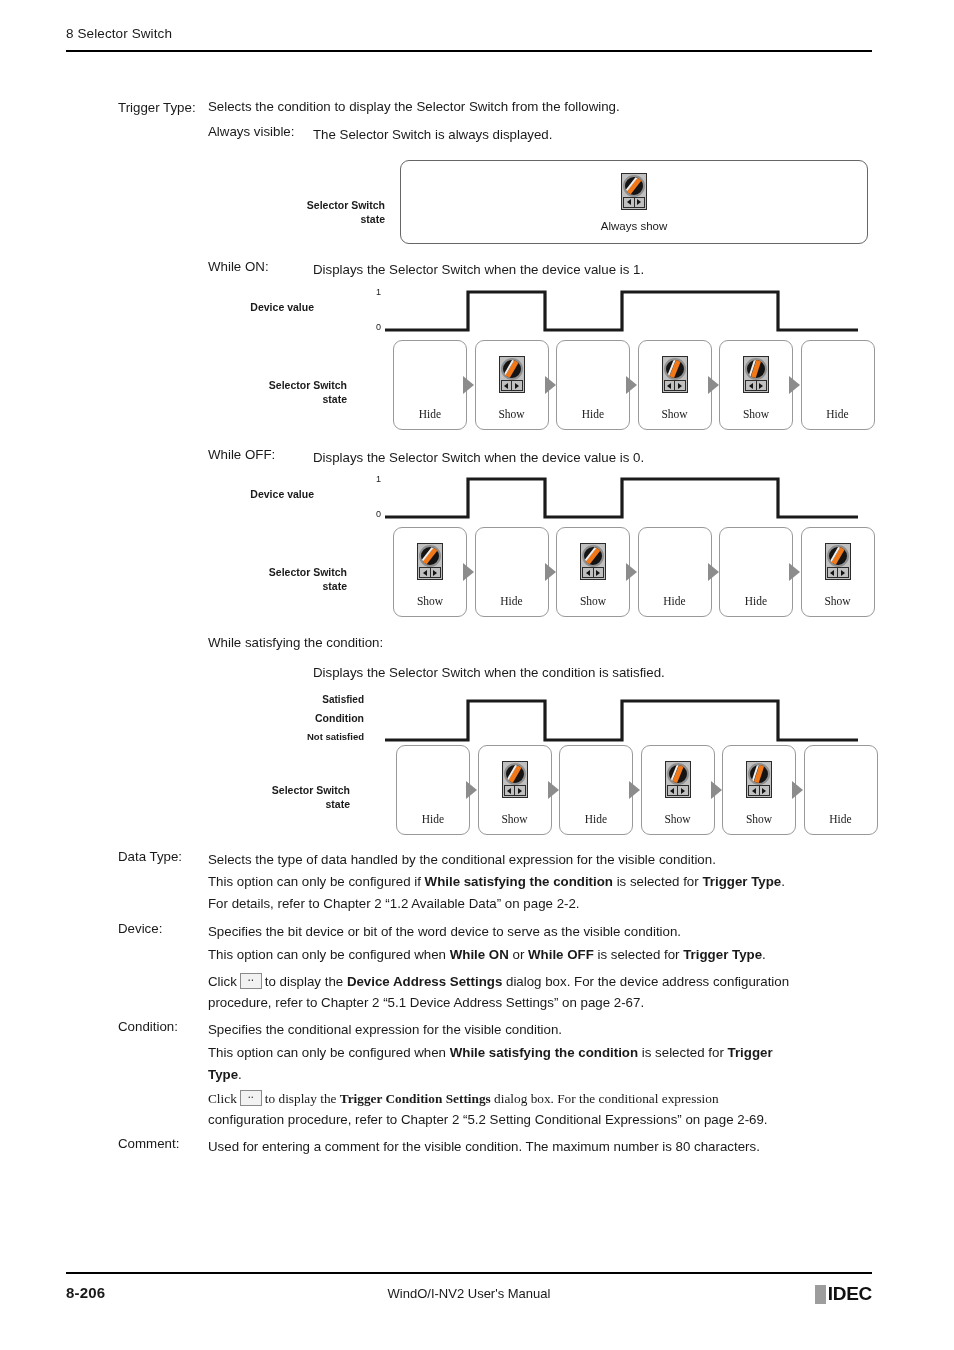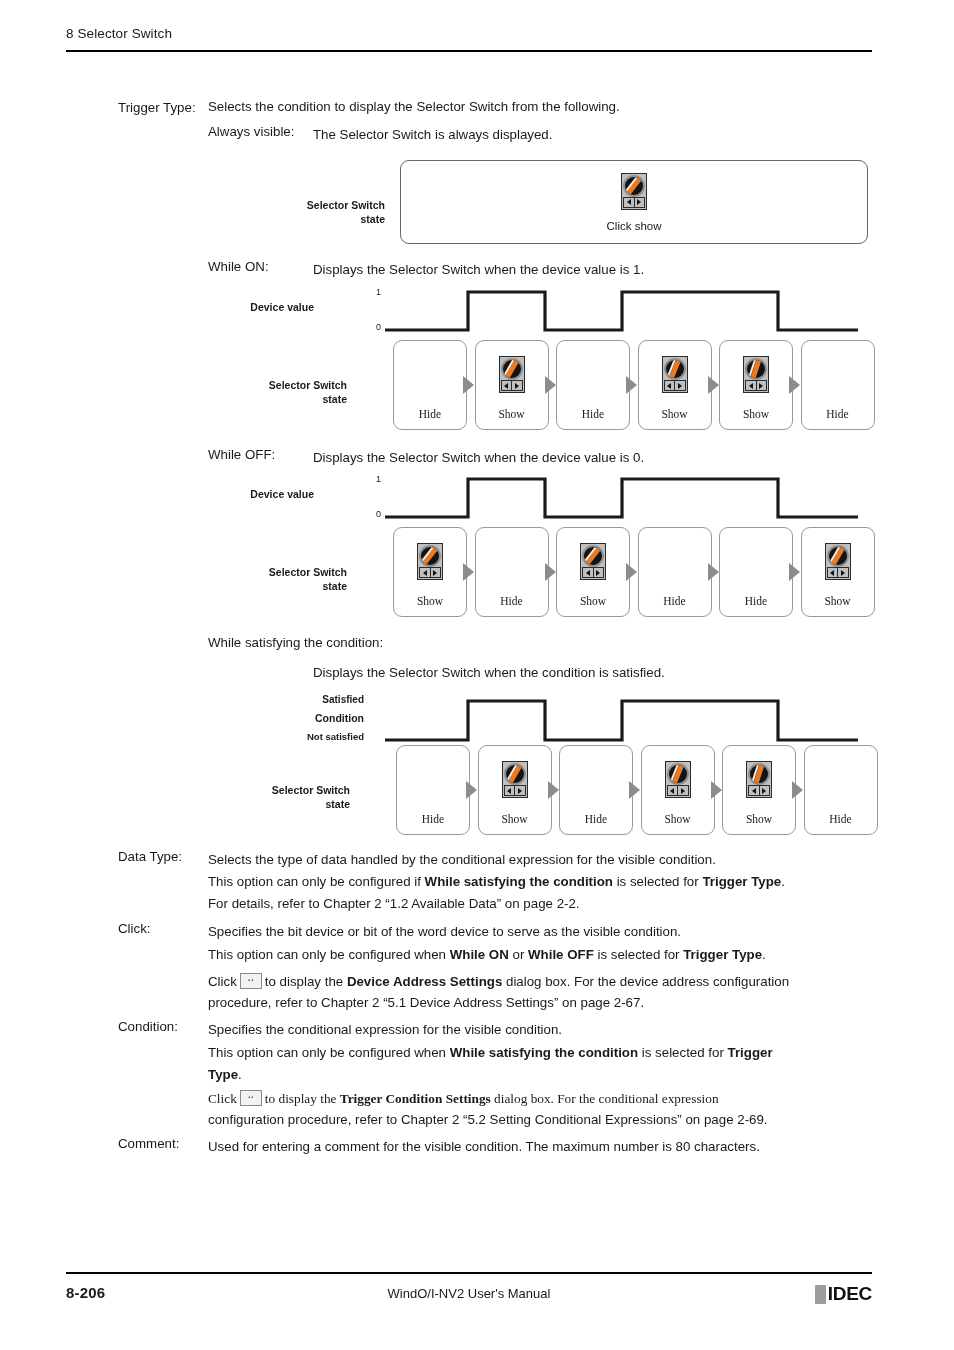--- a/index.html
+++ b/index.html
@@ -221,21 +221,21 @@
           </div>
           <div class="btn-row">
             <div class="sbtn left">
                 <span class="tri-l"></span>
               </div>
             <div class="sbtn right">
                 <span class="tri-r"></span>
               </div>
           </div>
         </div>
-        <div class="cap">Click show</div>
+        <div class="cap">Always show</div>
       </div>
     </div>
   </div>
 
   <div class="term" style="left:208px; top:259px;">While ON:</div>
   <div class="desc" style="left:313px; top:259px; width:600px;">Displays the Selector Switch when the device value is 1.</div>
 
   <div class="diagram">
     <div class="axis-label" style="left:200px; top:301px; width:114px;">Device value</div>
     <div class="axis-tick" style="left:361px; top:287px;">1</div>
@@ -536,21 +536,21 @@
       </div>
   </div>
 
   <div class="term" style="left:118px; top:849px;">Data Type:</div>
   <div class="desc" style="left:208px; top:849px; width:700px;">Selects the type of data handled by the conditional expression for the visible condition.</div>
   <div class="desc" style="left:208px; top:871px; width:720px;">
     <span>This option can only be configured if </span><b class="em">While satisfying the condition</b><span> is selected for </span><b class="em">Trigger Type</b><span>.</span>
   </div>
   <div class="desc" style="left:208px; top:893px; width:700px;">For details, refer to Chapter 2 “1.2 Available Data” on page 2-2.</div>
 
-  <div class="term" style="left:118px; top:921px;">Click:</div>
+  <div class="term" style="left:118px; top:921px;">Device:</div>
   <div class="desc" style="left:208px; top:921px; width:700px;">Specifies the bit device or bit of the word device to serve as the visible condition.</div>
   <div class="desc" style="left:208px; top:944px; width:720px;">
     <span>This option can only be configured when </span><b class="em">While ON</b><span> or </span><b class="em">While OFF</b><span> is selected for </span><b class="em">Trigger Type</b><span>.</span>
   </div>
   <div class="desc" style="left:208px; top:971px; width:720px;">
     <span>Click</span><span class="mini-btn"></span><span>to display the </span><b class="em">Device Address Settings</b><span> dialog box. For the device address configuration</span>
   </div>
   <div class="desc" style="left:208px; top:992px; width:720px;">procedure, refer to Chapter 2 “5.1 Device Address Settings” on page 2-67.</div>
 
   <div class="term" style="left:118px; top:1019px;">Condition:</div>

